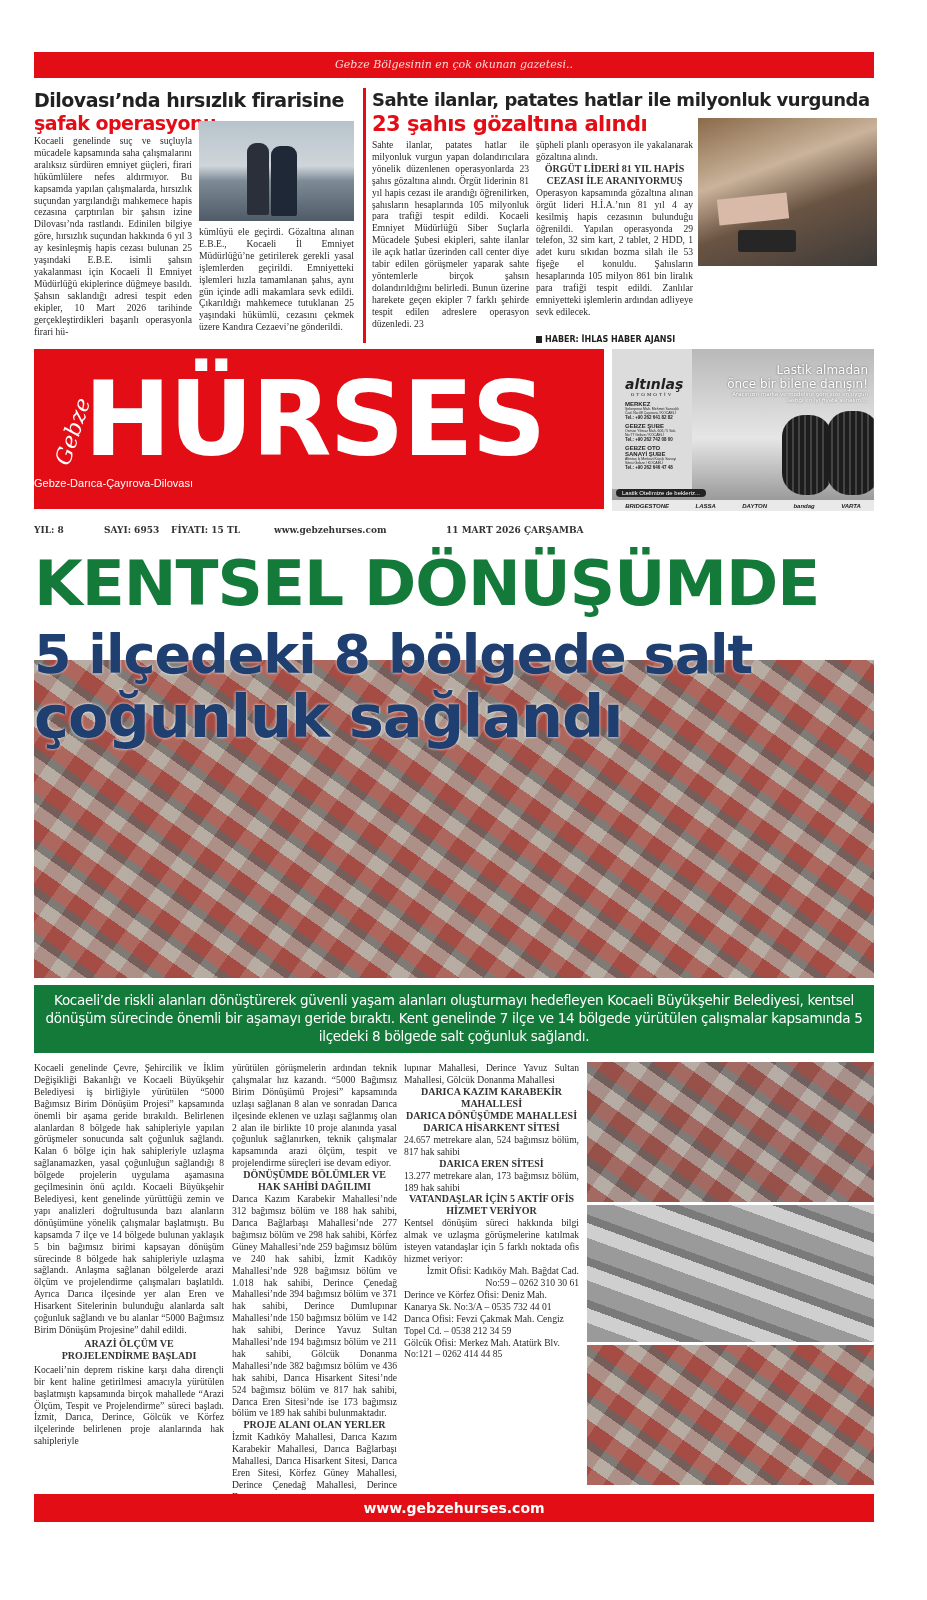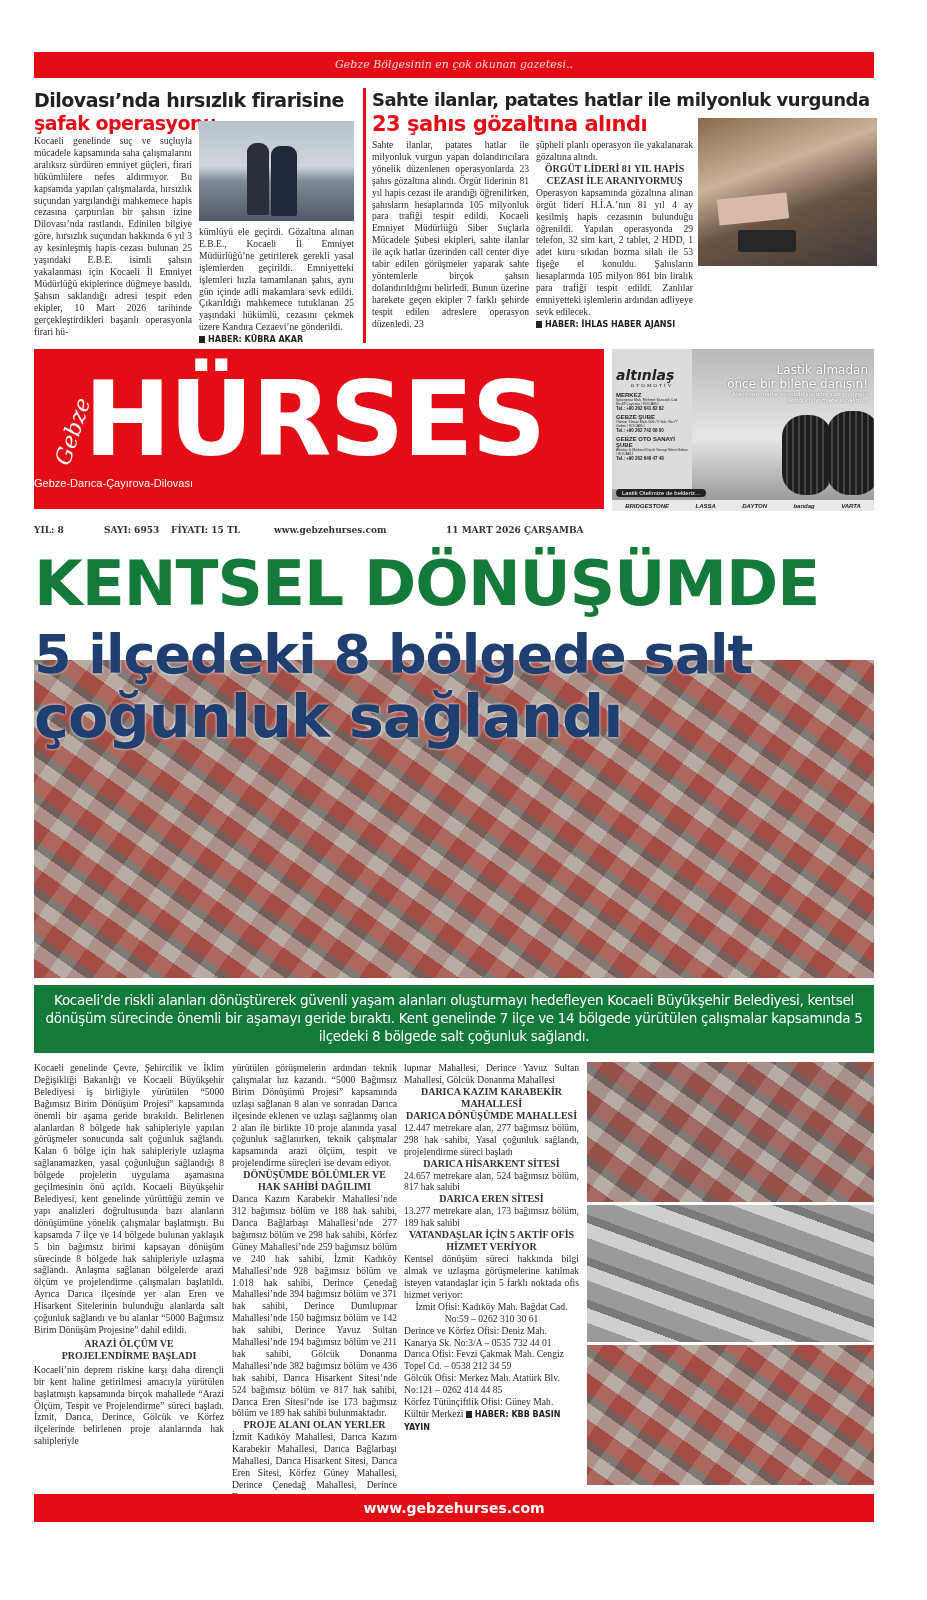--- a/index.html
+++ b/index.html
@@ -2,21 +2,21 @@
 <html><head>
 <meta charset="utf-8">
 <style>
 *{box-sizing:border-box;margin:0;padding:0}
 body{width:927px;height:1600px;background:#fff;font-family:"Liberation Serif",serif;color:#222;position:relative;overflow:hidden}
 .abs{position:absolute}
 .topbar{left:34px;top:52px;width:840px;height:26px;background:#e30d16;color:#fbd7d7;font-family:"DejaVu Serif",serif;font-style:italic;font-size:11px;text-align:center;line-height:26px}
 .hl{font-family:"DejaVu Sans",sans-serif;font-weight:bold;letter-spacing:-0.5px;white-space:nowrap}
 .body9{font-size:9.6px;line-height:11.9px;text-align:justify;color:#2a2a2a}
 .sub{font-weight:bold;text-align:center;font-size:10px;line-height:12px;color:#333}
-.byline{font-family:"DejaVu Sans",sans-serif;font-weight:bold;font-size:8px;color:#222;margin-top:2px}
+.byline{font-family:"DejaVu Sans",sans-serif;font-weight:bold;font-size:8px;color:#222;margin-top:17px}
 .byline::before{content:"";display:inline-block;width:6px;height:7px;background:#222;margin-right:3px;vertical-align:-1px}
 .photo{background:linear-gradient(135deg,#6e6e6e,#a9a9a9 40%,#7d7d7d 70%,#5a5a5a)}
 .redrule{background:#e30d16}
 .aerial{background:
  repeating-linear-gradient(35deg,rgba(180,60,50,.55) 0 16px,rgba(200,190,180,.5) 16px 30px,rgba(90,90,90,.5) 30px 38px),
  repeating-linear-gradient(-55deg,rgba(160,50,45,.35) 0 22px,rgba(220,215,205,.35) 22px 40px),
  #8a7a72}
 </style>
 </head>
 <body>
@@ -54,21 +54,21 @@
   </div>
 </div>
 
 <div class="abs redrule" style="left:34px;top:349px;width:570px;height:160px">
   <div style="position:absolute;left:4px;top:70px;transform:rotate(-72deg);color:#fff;font-family:'DejaVu Serif',serif;font-style:italic;font-size:22px">Gebze</div>
   <div style="position:absolute;left:50px;top:10px;color:#fff;font-family:'DejaVu Sans',sans-serif;font-weight:bold;font-size:104px;line-height:120px;letter-spacing:-2px">HÜRSES</div>
   <div style="position:absolute;left:0;right:0;top:128px;text-align:left;color:#fff;font-family:'Liberation Sans',sans-serif;font-size:11px">Gebze-Darıca-Çayırova-Dilovası</div>
 </div>
 
 <div class="abs" style="left:612px;top:349px;width:262px;height:162px;background:linear-gradient(180deg,#b9b9b9,#e6e6e6 55%,#8d8d8d);overflow:hidden">
-  <div style="position:absolute;left:0;top:0;width:80px;height:140px;background:#dcdcdc;padding:4px">
+  <div style="position:absolute;left:0;top:0;width:80px;height:140px;background:#dcdcdc;padding:13px">
     <div style="font-family:'DejaVu Sans',sans-serif;font-weight:bold;font-style:italic;font-size:14px;color:#222;margin-top:14px">altınlaş</div>
     <div style="font-size:5px;letter-spacing:2px;text-align:center;color:#222">OTOMOTİV</div>
     <div style="margin-top:4px;font-family:'Liberation Sans',sans-serif">
       <div style="font-size:6px;font-weight:bold">MERKEZ</div>
       <div style="font-size:3.5px;line-height:4px">Şekerpınar Mah. Mehmet Sancaklı Cad. No:48 Çayırova / KOCAELİ</div>
       <div style="font-size:4.5px;font-weight:bold">Tel.: +90 262 641 82 82</div>
     </div>
     <div style="margin-top:3px;font-family:'Liberation Sans',sans-serif">
       <div style="font-size:6px;font-weight:bold">GEBZE ŞUBE</div>
       <div style="font-size:3.5px;line-height:4px">Osman Yılmaz Mah. 606 / 5 Sok. No:77 Gebze / KOCAELİ</div>
@@ -124,32 +124,30 @@
   <div class="body9">yürütülen görüşmelerin ardından teknik çalışmalar hız kazandı. “5000 Bağımsız Birim Dönüşümü Projesi” kapsamında uzlaşı sağlanan 8 alan ve sonradan Darıca ilçesinde eklenen ve uzlaşı sağlanmış olan 2 alan ile birlikte 10 proje alanında yasal çoğunluk sağlanırken, teknik çalışmalar kapsamında arazi ölçüm, tespit ve projelendirme süreçleri ise devam ediyor.</div>
   <div class="sub">DÖNÜŞÜMDE BÖLÜMLER VE HAK SAHİBİ DAĞILIMI</div>
   <div class="body9">Darıca Kazım Karabekir Mahallesi’nde 312 bağımsız bölüm ve 188 hak sahibi, Darıca Bağlarbaşı Mahallesi’nde 277 bağımsız bölüm ve 298 hak sahibi, Körfez Güney Mahallesi’nde 259 bağımsız bölüm ve 240 hak sahibi, İzmit Kadıköy Mahallesi’nde 928 bağımsız bölüm ve 1.018 hak sahibi, Derince Çenedağ Mahallesi’nde 394 bağımsız bölüm ve 371 hak sahibi, Derince Dumlupınar Mahallesi’nde 150 bağımsız bölüm ve 142 hak sahibi, Derince Yavuz Sultan Mahallesi’nde 194 bağımsız bölüm ve 211 hak sahibi, Gölcük Donanma Mahallesi’nde 382 bağımsız bölüm ve 436 hak sahibi, Darıca Hisarkent Sitesi’nde 524 bağımsız bölüm ve 817 hak sahibi, Darıca Eren Sitesi’nde ise 173 bağımsız bölüm ve 189 hak sahibi bulunmaktadır.</div>
   <div class="sub">PROJE ALANI OLAN YERLER</div>
   <div class="body9">İzmit Kadıköy Mahallesi, Darıca Kazım Karabekir Mahallesi, Darıca Bağlarbaşı Mahallesi, Darıca Hisarkent Sitesi, Darıca Eren Sitesi, Körfez Güney Mahallesi, Derince Çenedağ Mahallesi, Derince Dum-</div>
 </div>
 <div class="abs" style="left:404px;top:1062px;width:175px">
   <div class="body9">lupınar Mahallesi, Derince Yavuz Sultan Mahallesi, Gölcük Donanma Mahallesi</div>
   <div class="sub">DARICA KAZIM KARABEKİR MAHALLESİ</div>
   <div class="sub">DARICA DÖNÜŞÜMDE MAHALLESİ</div>
-  <div class="body9">12.447 metrekare alan, 277 bağımsız bölüm, 298 hak sahibi, Yasal çoğunluk sağlandı, projelendirme süreci başladı</div>
   <div class="sub">DARICA HİSARKENT SİTESİ</div>
   <div class="body9">24.657 metrekare alan, 524 bağımsız bölüm, 817 hak sahibi</div>
   <div class="sub">DARICA EREN SİTESİ</div>
   <div class="body9">13.277 metrekare alan, 173 bağımsız bölüm, 189 hak sahibi</div>
   <div class="sub">VATANDAŞLAR İÇİN 5 AKTİF OFİS HİZMET VERİYOR</div>
   <div class="body9">Kentsel dönüşüm süreci hakkında bilgi almak ve uzlaşma görüşmelerine katılmak isteyen vatandaşlar için 5 farklı noktada ofis hizmet veriyor:</div>
-  <div class="body9" style="text-align:center">İzmit Ofisi: Kadıköy Mah. Bağdat Cad. No:59 – 0262 310 30 61</div>
+  <div class="body9" style="text-align:right">İzmit Ofisi: Kadıköy Mah. Bağdat Cad. No:59 – 0262 310 30 61</div>
   <div class="body9" style="text-align:left">Derince ve Körfez Ofisi: Deniz Mah. Kanarya Sk. No:3/A – 0535 732 44 01</div>
   <div class="body9" style="text-align:left">Darıca Ofisi: Fevzi Çakmak Mah. Cengiz Topel Cd. – 0538 212 34 59</div>
   <div class="body9" style="text-align:left">Gölcük Ofisi: Merkez Mah. Atatürk Blv. No:121 – 0262 414 44 85</div>
-  <div class="body9" style="text-align:left"><span>Körfez Tütünçiftlik Ofisi: Güney Mah. Kültür Merkezi</span> <span class="byline">HABER: KBB BASIN YAYIN</span></div>
 </div>
 
 <div class="abs aerial" style="left:587px;top:1062px;width:287px;height:140px;filter:saturate(.8)"></div>
 <div class="abs aerial" style="left:587px;top:1205px;width:287px;height:137px;background:repeating-linear-gradient(20deg,#9a9a9a 0 18px,#cfcfcf 18px 32px,#7a7a7a 32px 40px),#999"></div>
 <div class="abs aerial" style="left:587px;top:1345px;width:287px;height:140px"></div>
 
 <div class="abs redrule" style="left:34px;top:1494px;width:840px;height:28px;text-align:center">
   <span style="color:#fff;font-family:'DejaVu Sans',sans-serif;font-weight:bold;font-size:14px;line-height:28px">www.gebzehurses.com</span>
 </div>
 

